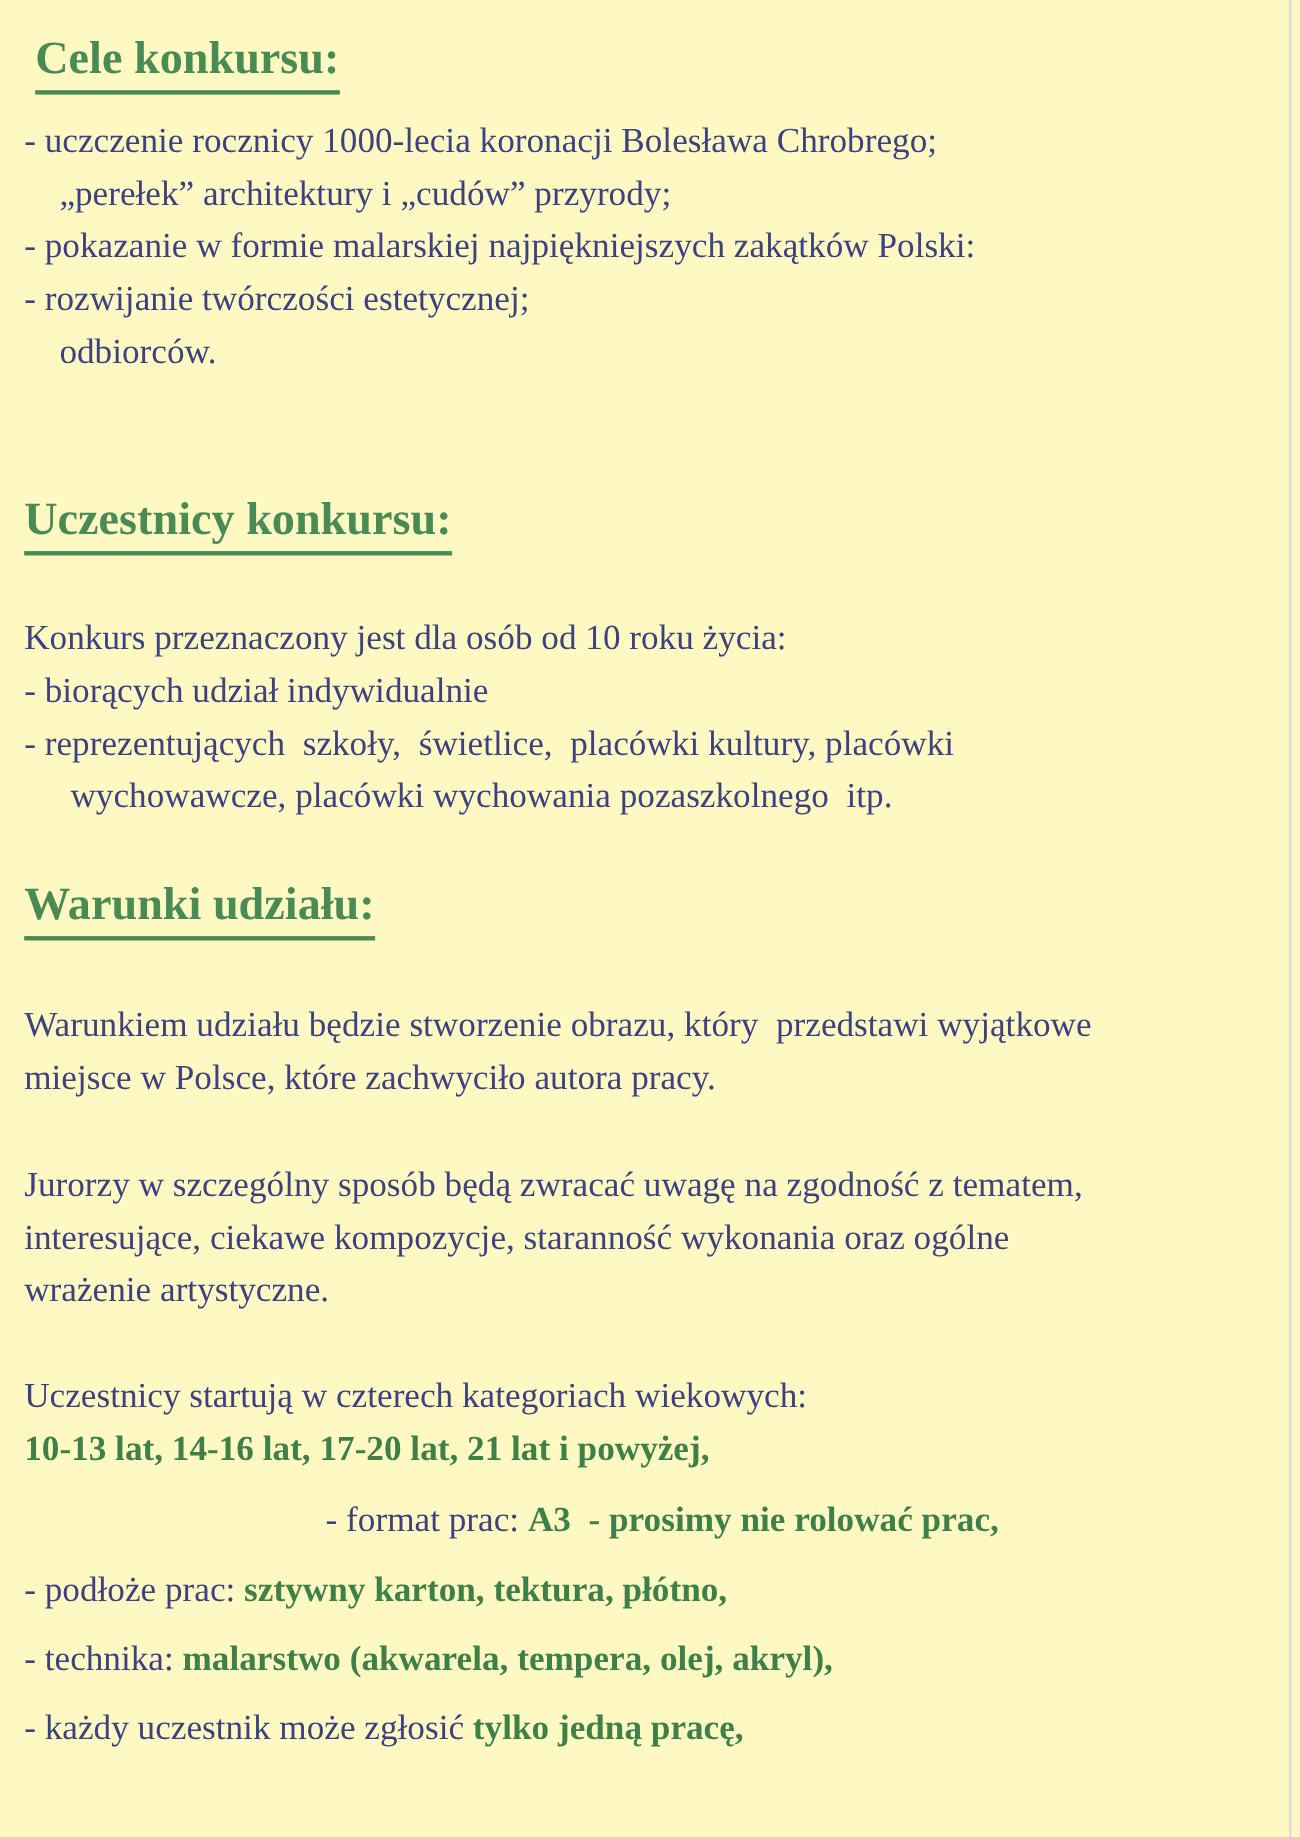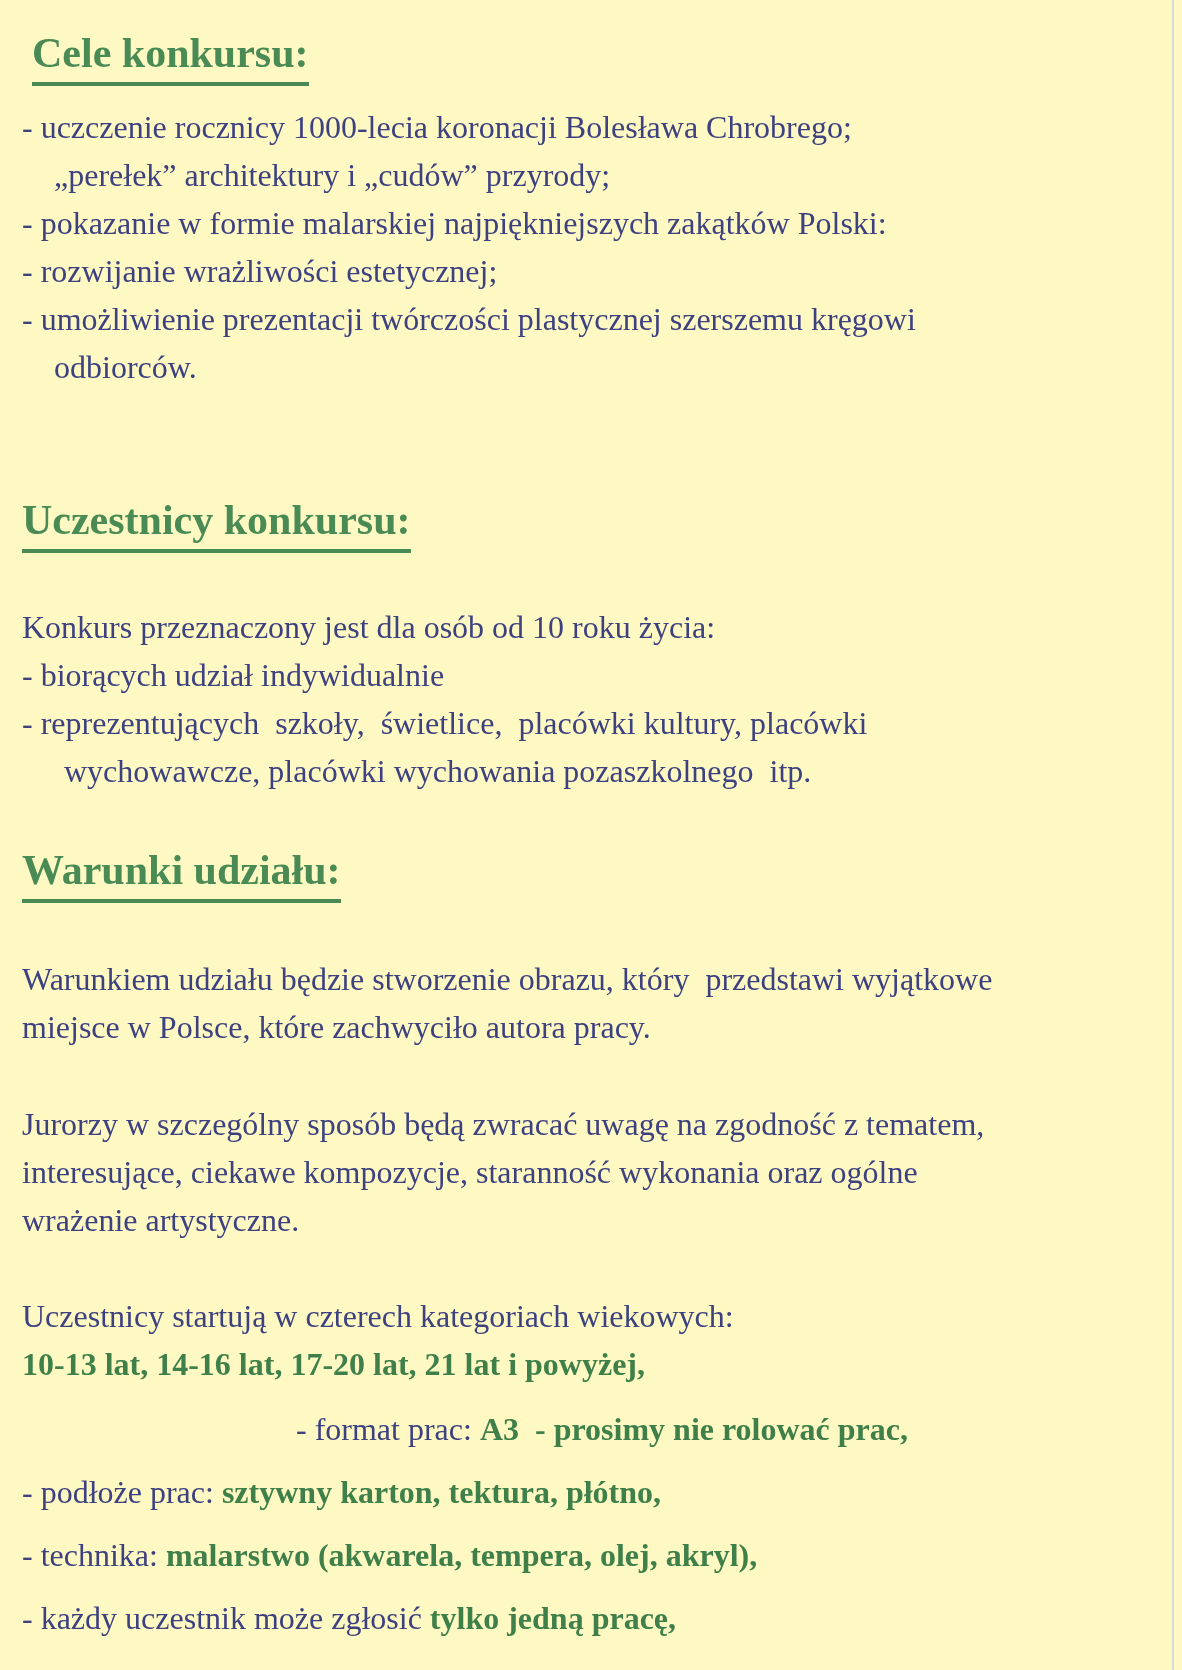--- a/index.html
+++ b/index.html
@@ -68,22 +68,21 @@
 
 <div class="page">
   <div class="content">
 
     <div class="block">
       <span class="heading h1-indent">Cele konkursu:</span>
       <div class="mt-list1">
         <div class="line">- uczczenie rocznicy 1000-lecia koronacji Bolesława Chrobrego;</div>
         <div class="line indent-1">„perełek” architektury i „cudów” przyrody;</div>
         <div class="line">- pokazanie w formie malarskiej najpiękniejszych zakątków Polski:</div>
-        <div class="line">- rozwijanie wrażliwości estetycznej;</div>
-        <div class="line">- umożliwienie prezentacji twórczości plastycznej szerszemu kręgowi</div>
+        <div class="line">- rozwijanie twórczości estetycznej;</div>
         <div class="line indent-1">odbiorców.</div>
       </div>
     </div>
 
     <div class="block mt-h2">
       <span class="heading">Uczestnicy konkursu:</span>
       <div class="line mt-intro2">Konkurs przeznaczony jest dla osób od 10 roku życia:</div>
       <div>
         <div class="line">- biorących udział indywidualnie</div>
         <div class="line">- reprezentujących  szkoły,  świetlice,  placówki kultury, placówki</div>

